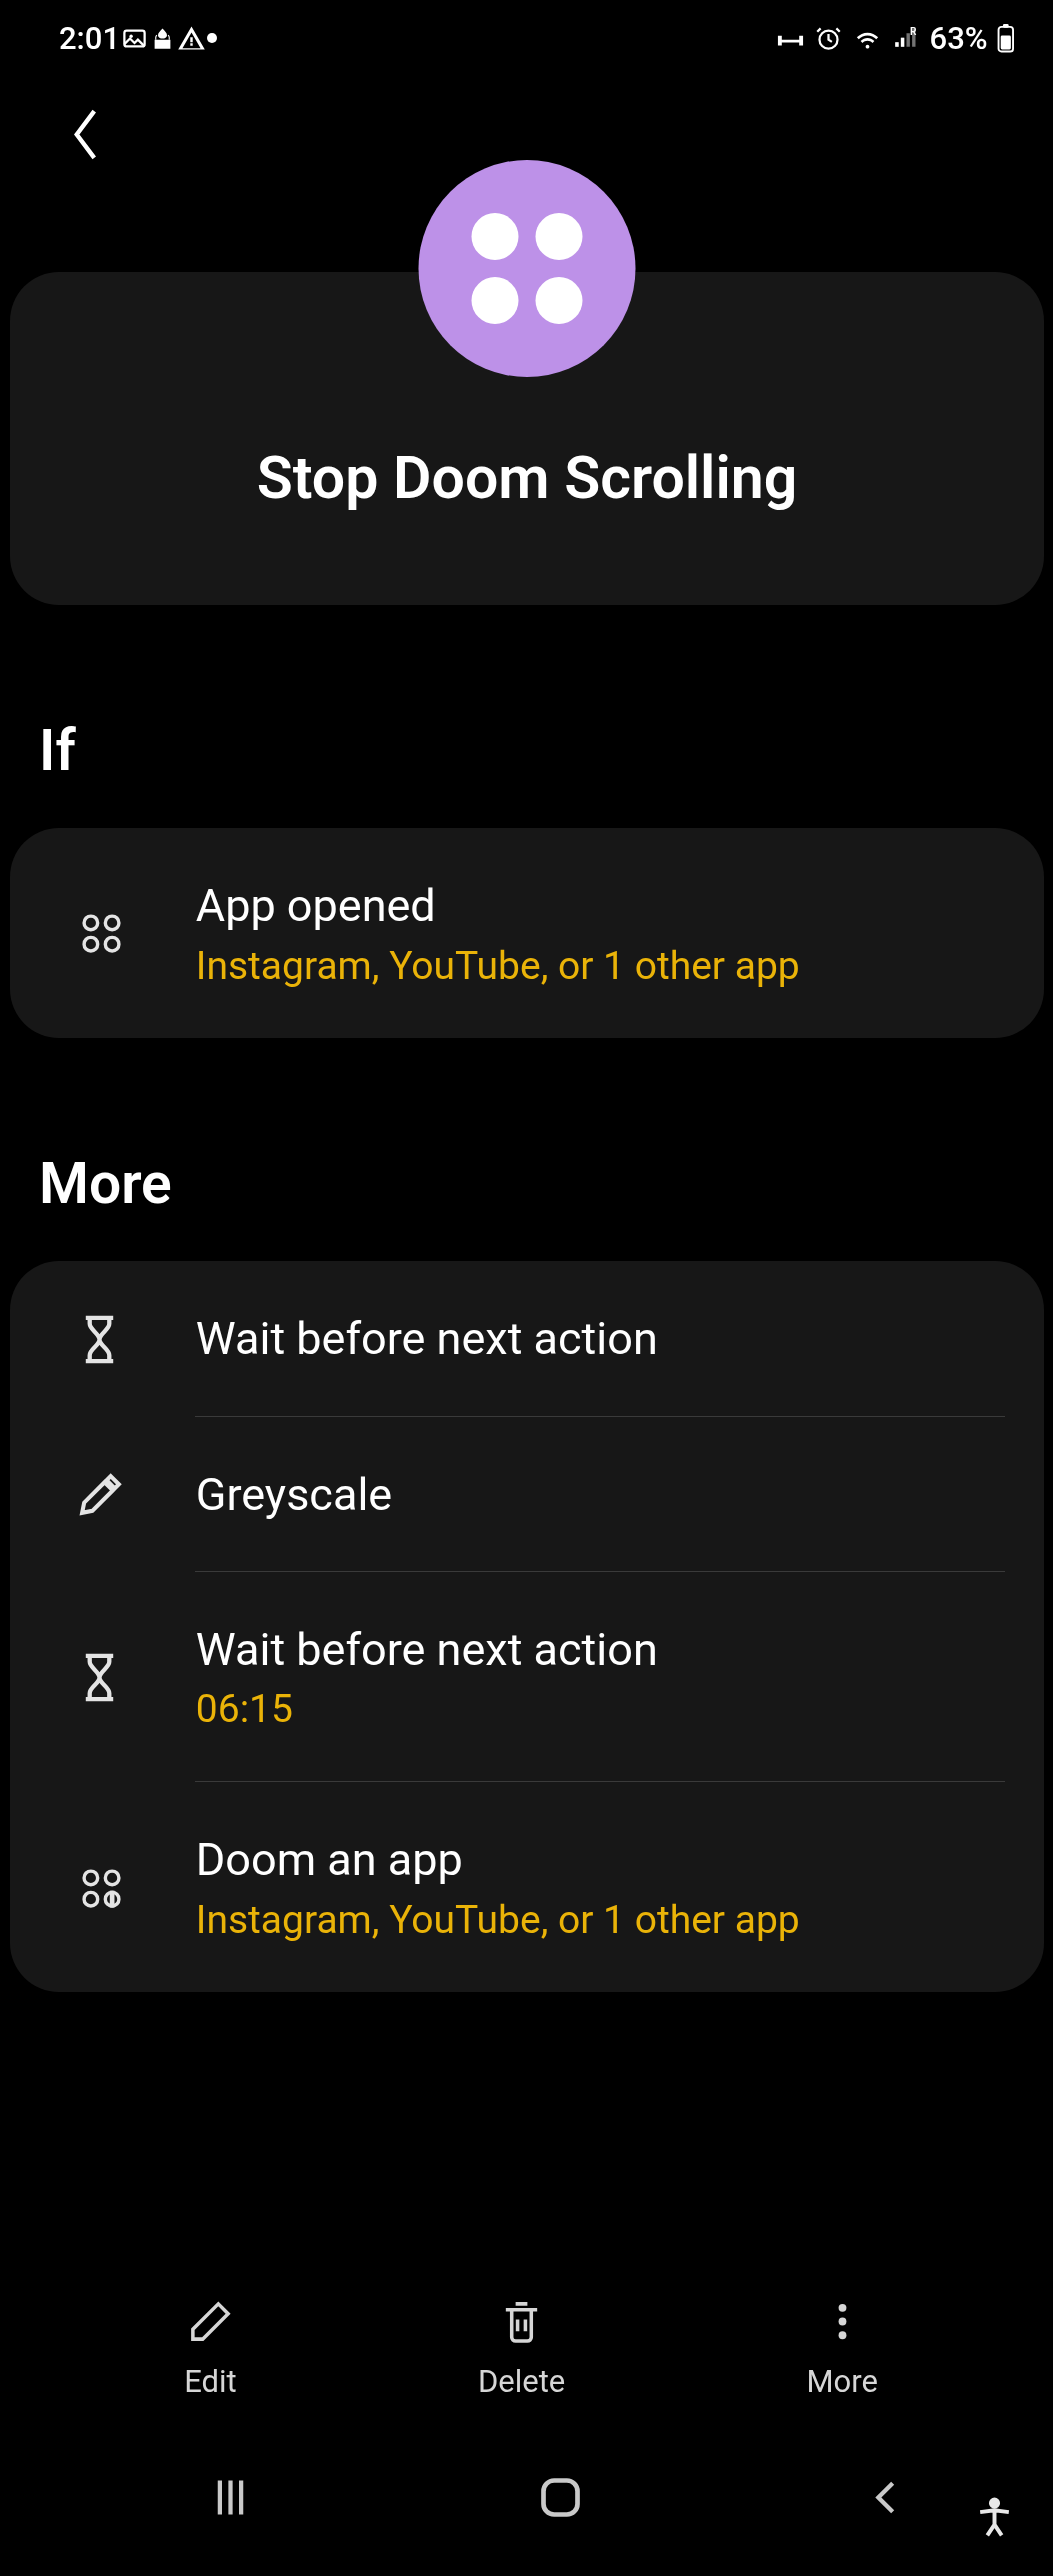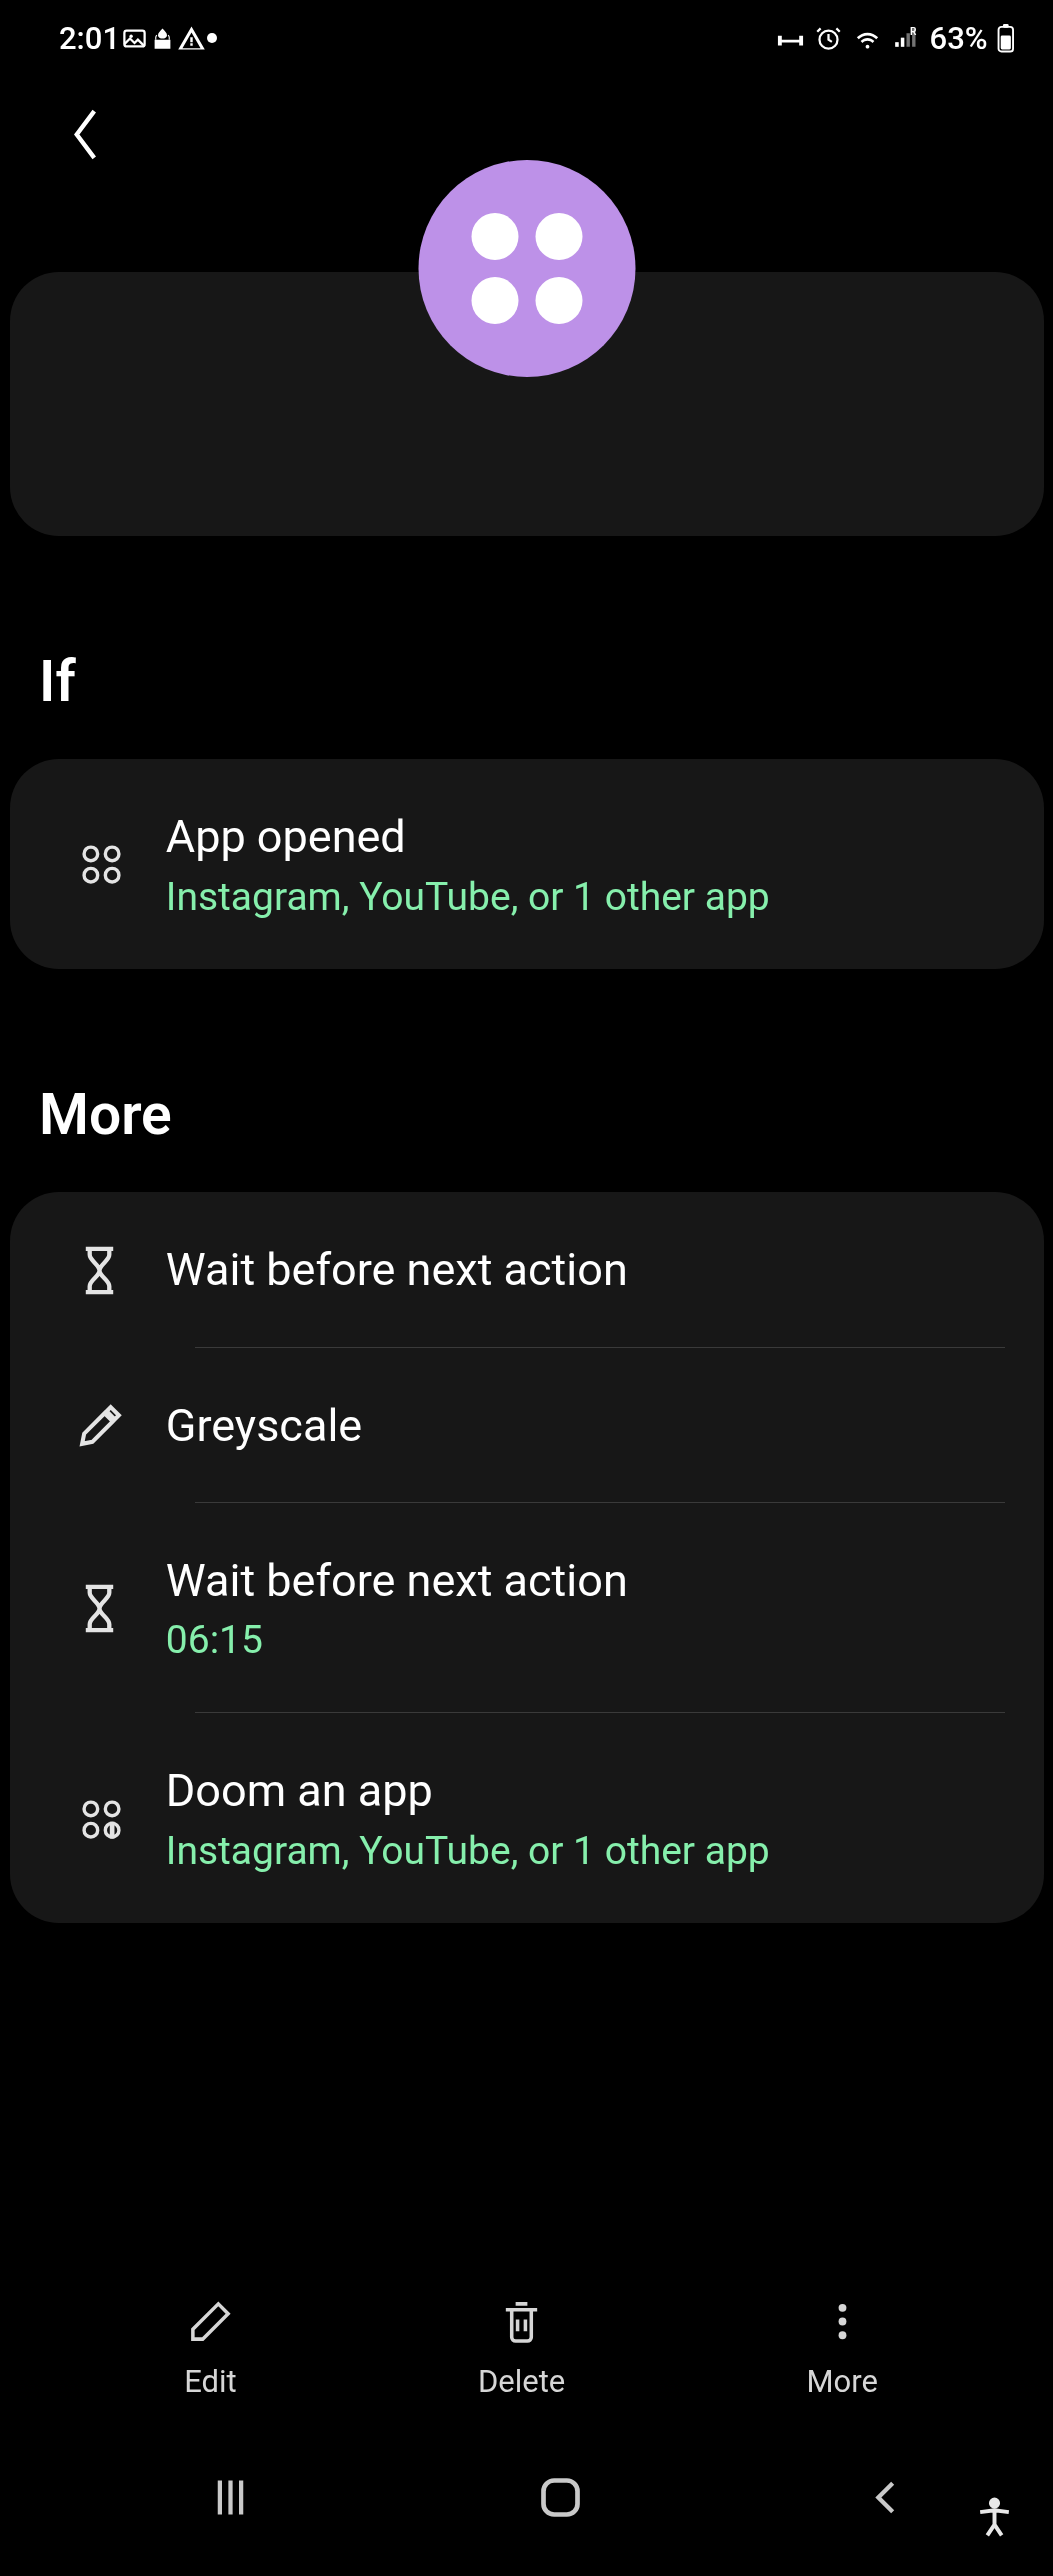--- a/index.html
+++ b/index.html
@@ -70,23 +70,23 @@
     padding: 51px 39px 49px 49px;
   }
   .row-icon {
     width: 107px;
     flex-shrink: 0;
     display: flex;
     align-items: center;
     justify-content: flex-start;
     padding-left: 17.6px;
   }
-  .row-text { flex: 1; }
+  .row-text { flex: 1; margin-left: 30px; }
   .row-title { font-size: 45px; font-weight: 400; color: #fff; line-height:1.2; }
-  .row-sub { font-size: 39px; color: #86efac; margin-top: 9.8px; }
+  .row-sub { font-size: 39px; color: #eab308; margin-top: 9.8px; }
   .divider {
     height: 1px;
     background: #3a3a3a;
     margin-left: 185px;
     margin-right: 39px;
   }
   .bottom-bar {
     position: absolute;
     bottom: 176px;
     left: 0; right: 0;
@@ -192,20 +192,21 @@
 <div class="hero-wrap">
   <div class="hero-card">
     <div class="hero-circle">
       <div class="hero-dots">
         <div></div>
           <div></div>
           <div></div>
           <div></div>
       </div>
     </div>
+    <div class="hero-title">Stop Doom Scrolling</div>
   </div>
 </div>
 
 <div class="section-label">If</div>
 <div class="card">
   <div class="row">
     <div class="row-icon">
       <svg width="51" height="51" viewBox="0 0 24 24" fill="none" stroke="#e4e4e4" stroke-width="1.6">
         <circle cx="7" cy="7" r="3.2"></circle>
           <circle cx="17" cy="7" r="3.2"></circle>

